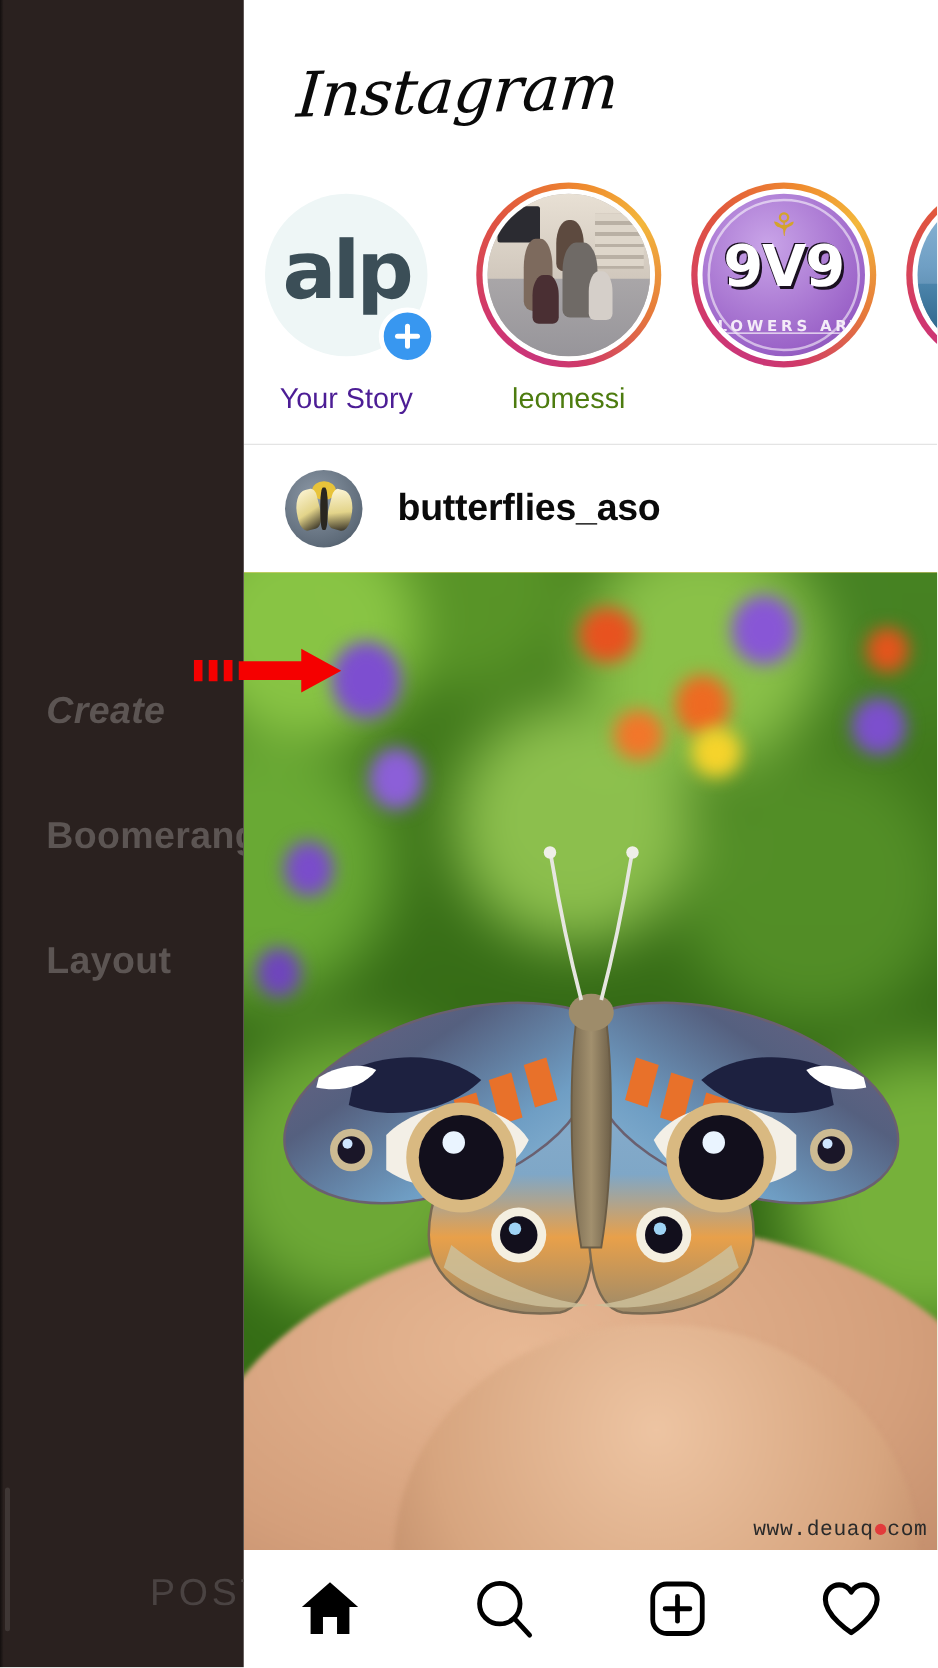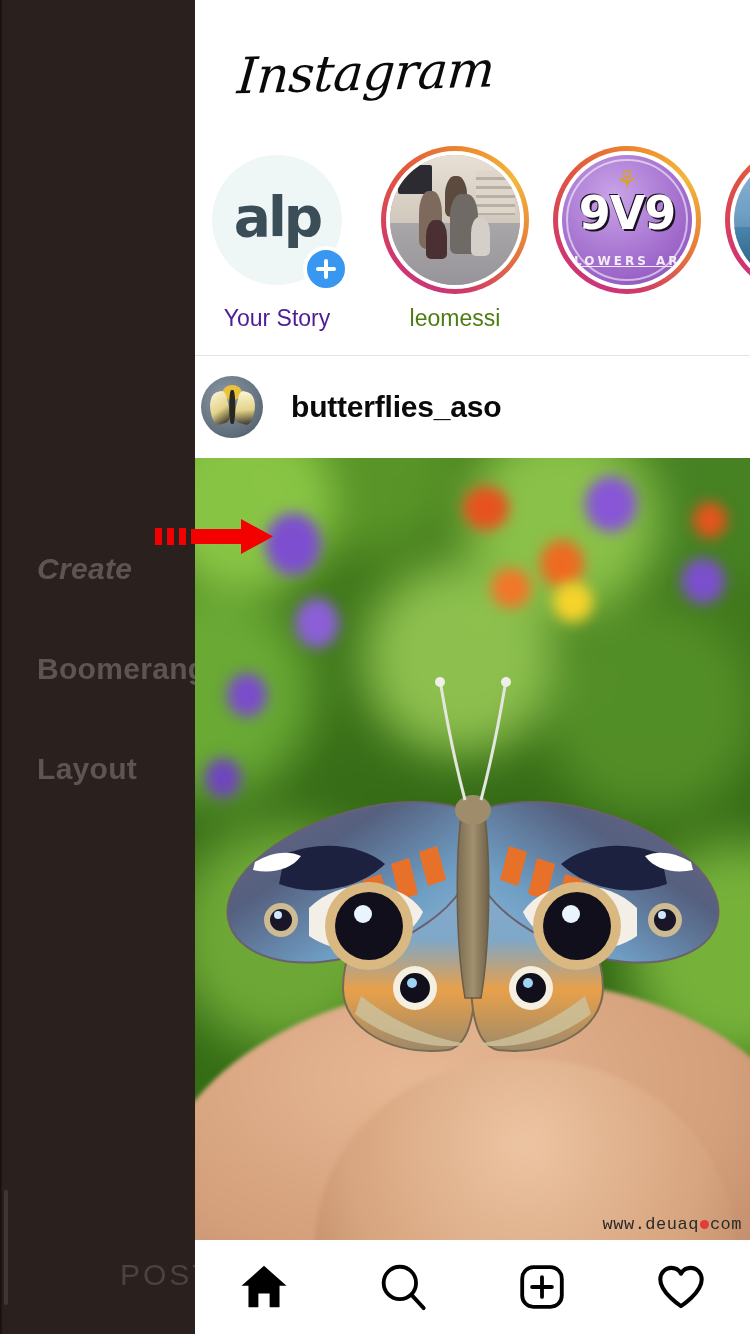--- a/index.html
+++ b/index.html
@@ -136,21 +136,21 @@
     position: relative;
   }
 
   
   .av-alp { background: #eef6f6; }
   .av-alp .glyph {
     position: absolute; inset: 0;
     display: flex; align-items: center; justify-content: center;
     font-family: "DejaVu Sans", sans-serif;
     font-weight: 700;
-    font-size: 55px;
+    font-size: 64px;
     color: #3b4e57;
     letter-spacing: -3px;
     line-height: 1;
     padding-bottom: 6px;
     text-align: right;
   }
   .plus-badge {
     position: absolute;
     right: 2px; bottom: 2px;
     width: 46px; height: 46px;
@@ -243,21 +243,21 @@
   .story-label.muted { color: #4c1d95; }
 
   
   #post-header {
     position: absolute;
     left: 0; top: 357px;
     width: 555px; height: 100px;
     background: #ffffff;
     display: flex;
     align-items: center;
-    padding-left: 6px;
+    padding-left: 33px;
   }
   #post-avatar {
     width: 62px; height: 62px;
     border-radius: 50%;
     overflow: hidden;
     position: relative;
     background: radial-gradient(circle at 40% 35%, #8e9aa8, #5e6b79 70%, #3f4a56);
     flex: none;
   }
   #post-avatar .bwing-l,

